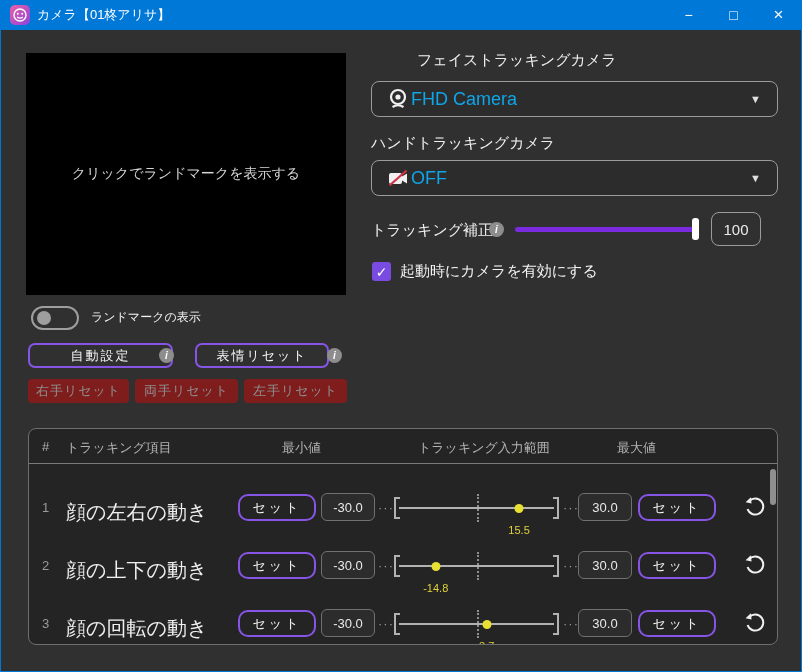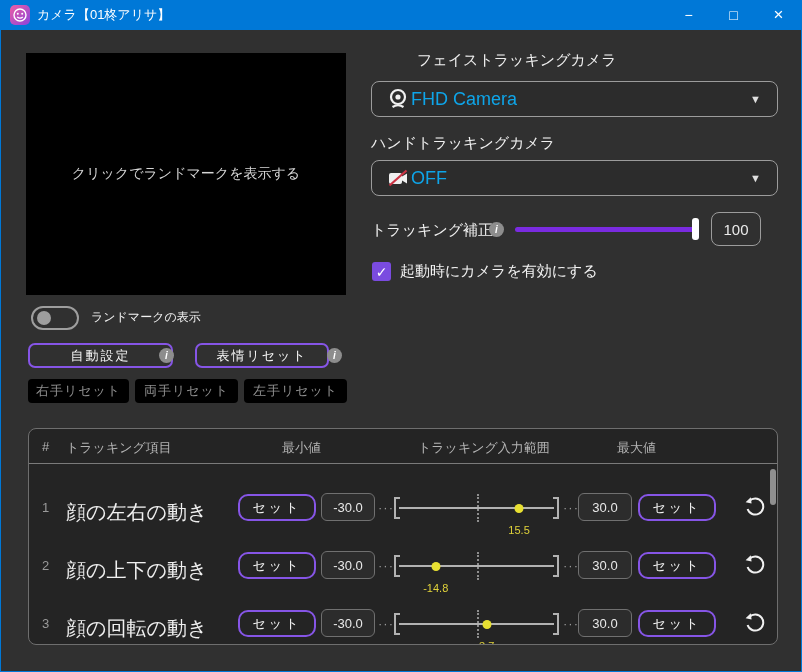--- a/index.html
+++ b/index.html
@@ -15,21 +15,21 @@
   
   .preview{position:absolute;left:25px;top:53px;width:320px;height:242px;background:#000000;display:flex;align-items:center;justify-content:center;}
   .preview span{color:#d6d6d6;font-size:14px;}
   .toggle{position:absolute;left:30px;top:306px;width:48px;height:24px;border:2px solid #9e9e9e;border-radius:13px;background:transparent;}
   .toggle .knob{position:absolute;left:4px;top:3px;width:14px;height:14px;border-radius:50%;background:#9e9e9e;}
   .toggle-label{position:absolute;left:90px;top:309px;color:#f2f2f2;font-size:12px;text-align:center;}
   .pbtn{position:absolute;height:25px;border:2px solid #8655e6;border-radius:7px;background:transparent;
     color:#f5f5f5;font-size:13px;display:flex;align-items:center;justify-content:center;letter-spacing:2px;}
   .info{position:absolute;width:15px;height:15px;border-radius:50%;background:#8d8d8d;color:#ffffff;
     font-size:10px;font-weight:bold;display:flex;align-items:center;justify-content:center;font-style:italic;}
-  .dbtn{position:absolute;top:379px;height:24px;background:#000000;border-radius:4px;color:#8f8f8f;
+  .dbtn{position:absolute;top:379px;height:24px;background:#7f1d1d;border-radius:4px;color:#8f8f8f;
     font-size:13px;display:flex;align-items:center;justify-content:center;letter-spacing:1px;}
   
   .flabel{position:absolute;color:#f0f0f0;font-size:15px;}
   .dropdown{position:absolute;left:370px;width:407px;height:36px;border:1px solid #9c9c9c;border-radius:8px;
     background:#2c2c2c;display:flex;align-items:center;}
   .dropdown .dd-icon{margin-left:14px;width:24px;height:24px;flex:0 0 auto;}
   .dropdown .dd-text{color:#0ea5e9;font-size:18px;margin-left:1px;flex:1 1 auto;}
   .dropdown .dd-arrow{color:#e0e0e0;font-size:11px;margin-right:16px;}
   .corr-slider{position:absolute;left:514px;top:218px;width:184px;height:22px;}
   .corr-track{position:absolute;left:0;top:9px;height:5px;border-radius:3px;background:#7a2be0;}

